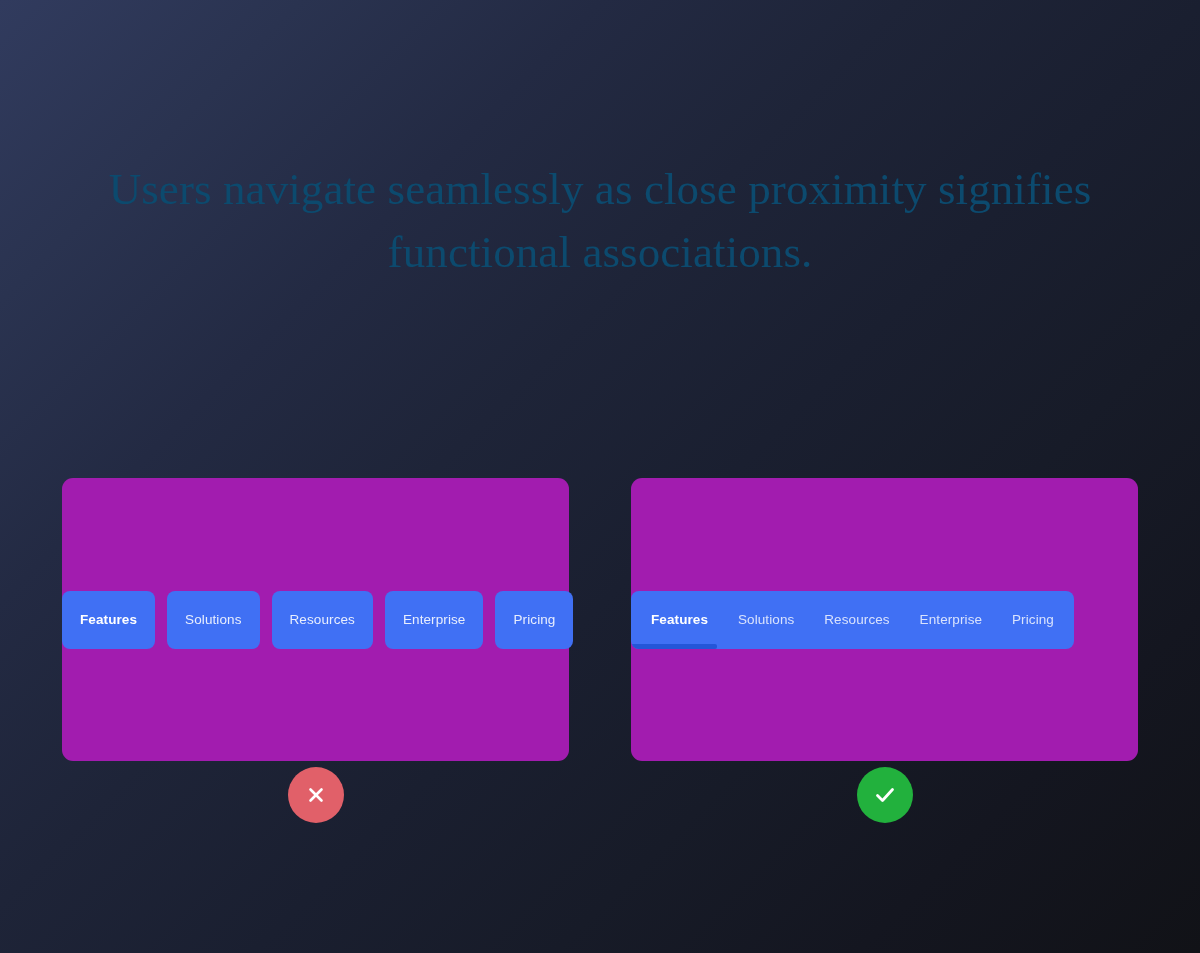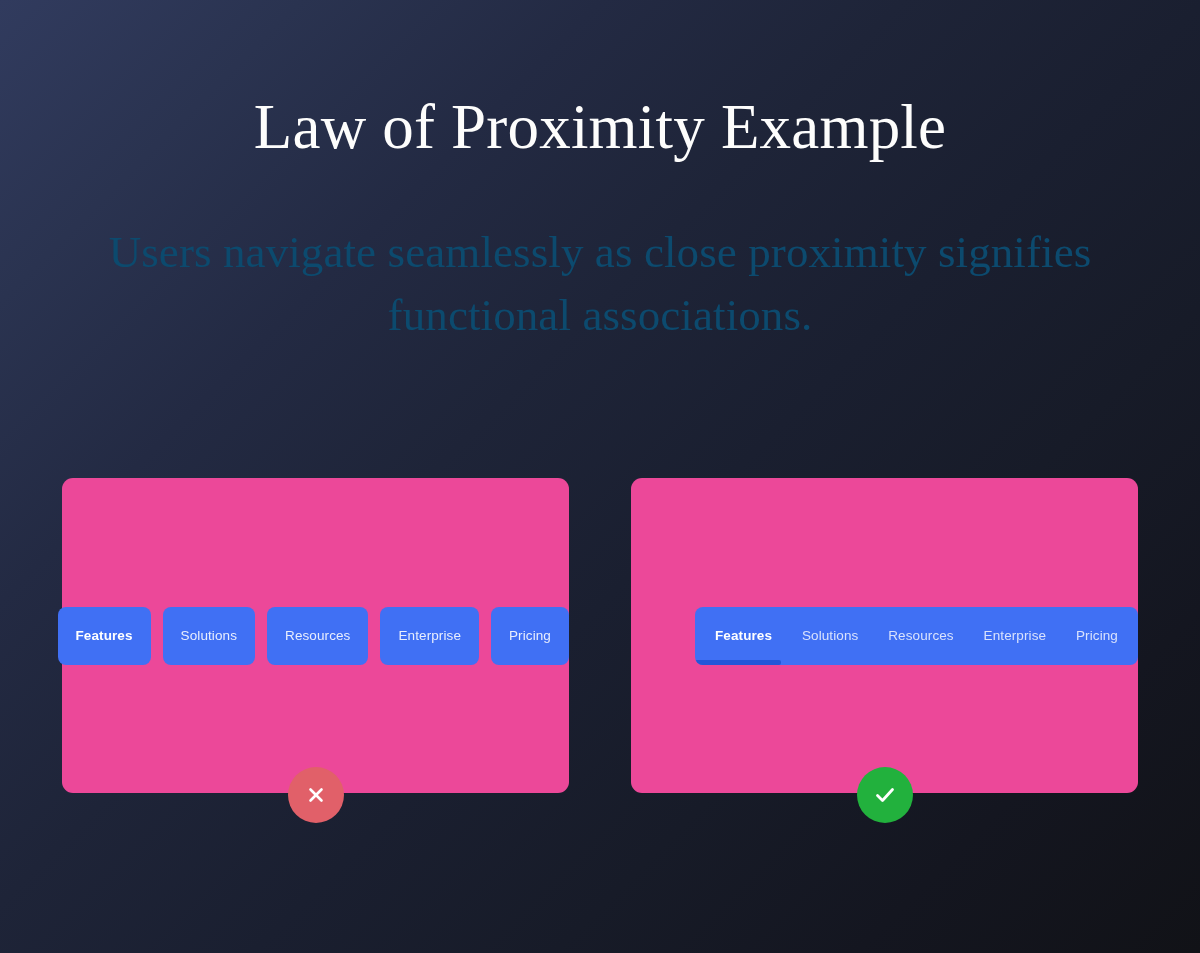--- a/index.html
+++ b/index.html
@@ -60,26 +60,26 @@
     top: 478px;
     left: 62px;
     width: 1076px;
     height: 315px;
   }
 
   .card {
     position: absolute;
     top: 0;
     width: 507px;
-    height: 315px;
-    background: #ec4899;
+    height: 283px;
+    background: #a21caf;
     border-radius: 11px;
     display: flex;
     align-items: center;
-    justify-content: flex-end;
+    justify-content: flex-start;
   }
 
   .card-left  { left: 0; }
   .card-right { left: 569px; }
 
   
   .loose-nav {
     display: flex;
     flex-direction: row;
     align-items: center;
@@ -167,21 +167,20 @@
 
   .badge-bad  { left: 288px; top: 767px; background: #e16069; }
   .badge-good { left: 857px; top: 767px; background: #22b13d; }
 
   .badge svg { display: block; }
 </style>
 </head>
 <body>
 
 <div class="header">
-  <h1 class="page-title">Law of Proximity Example</h1>
   <p class="page-subtitle">Users navigate seamlessly as close proximity signifies functional associations.</p>
 </div>
 
 <div class="cards">
 
   <div class="card card-left">
     <div class="loose-nav">
       <button class="loose-item is-active">Features</button>
       <button class="loose-item">Solutions</button>
       <button class="loose-item">Resources</button>

